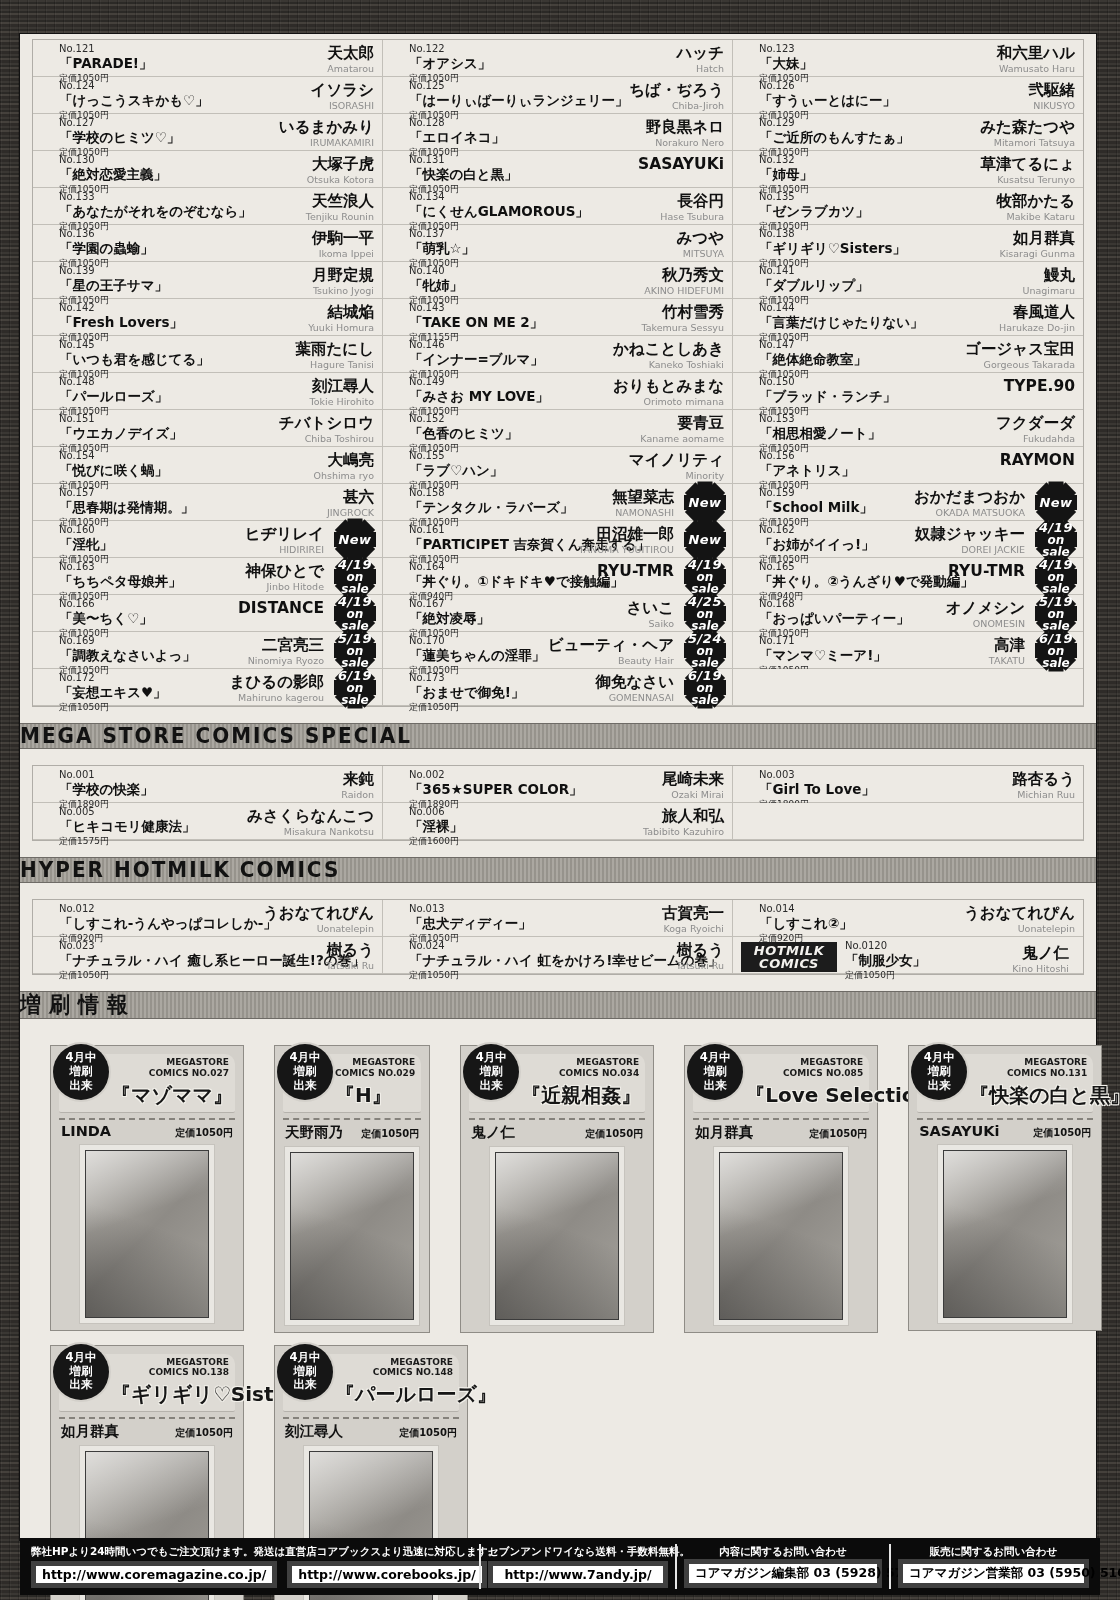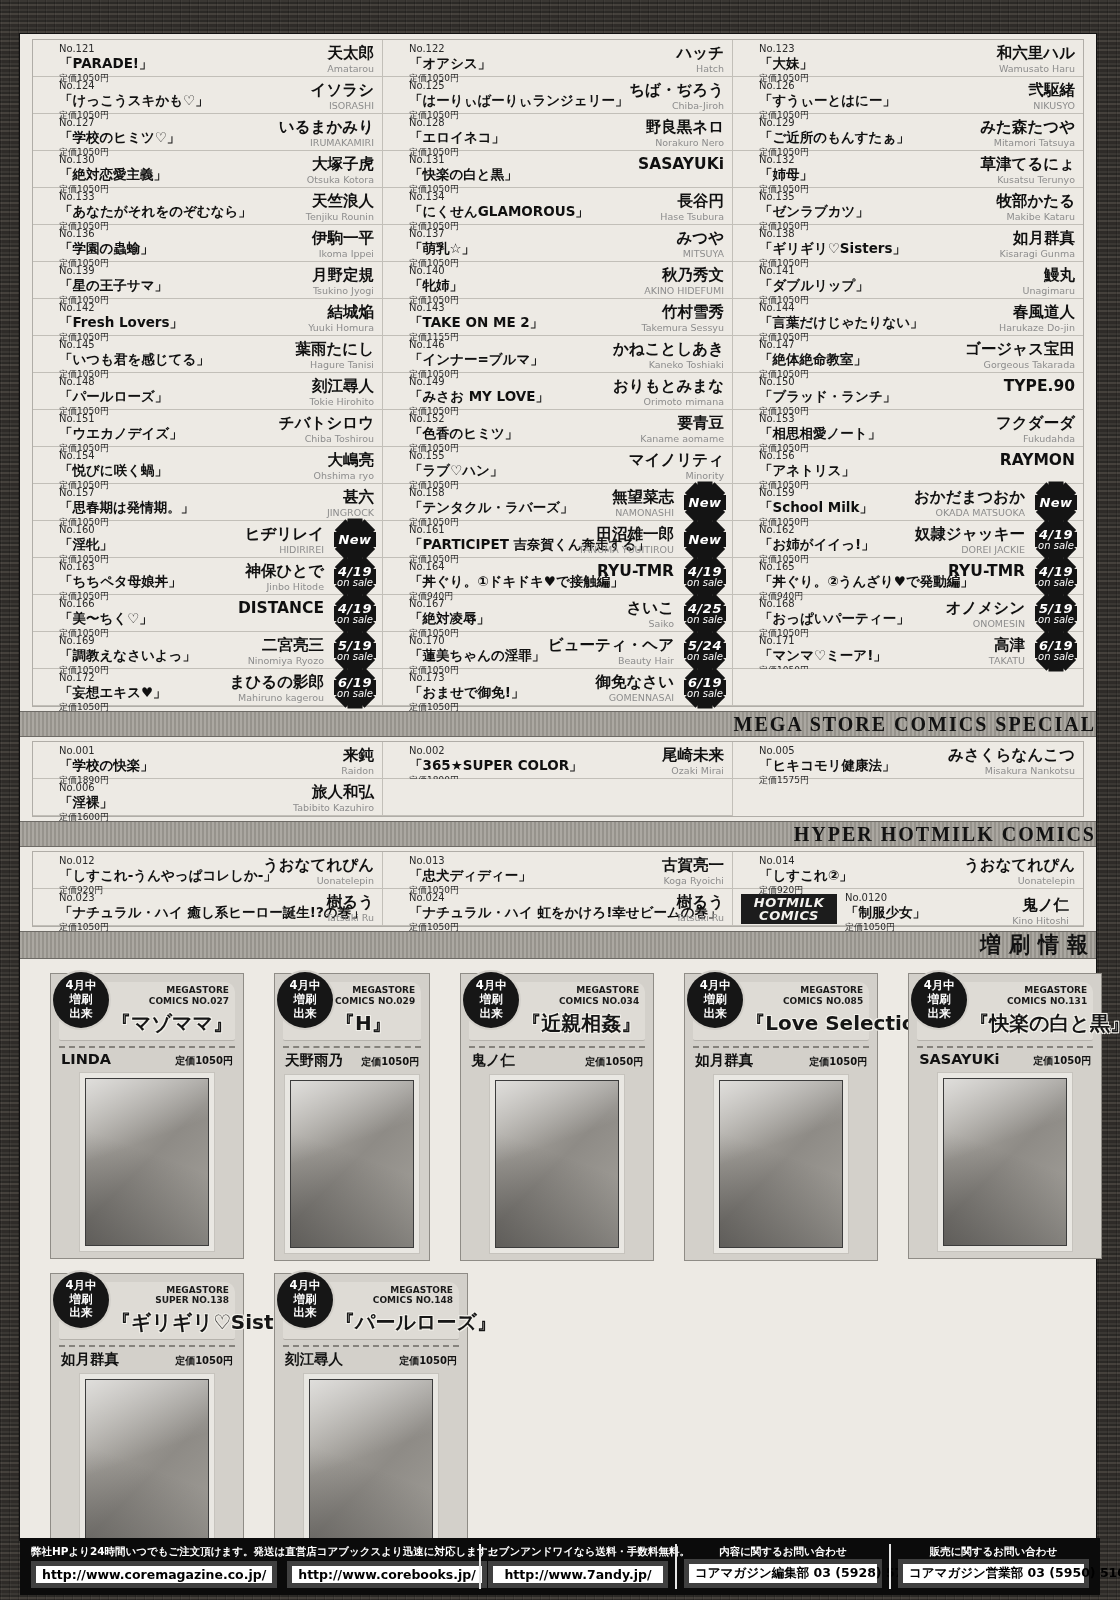--- a/index.html
+++ b/index.html
@@ -22,26 +22,26 @@
   .author{position:absolute;top:5px;right:8px;text-align:right;max-width:200px;}
   .cell.has-badge .author{right:58px;}
   .aname{font-size:15.5px;font-weight:bold;color:#101010;line-height:1.15;white-space:nowrap;}
   .romaji{font-size:9.5px;color:#8d8d8d;line-height:1.25;white-space:nowrap;}
   
   .burst{position:absolute;right:3px;top:1px;width:48px;height:35px;z-index:2;}
   .burst i{position:absolute;left:50%;top:50%;width:42px;height:15px;margin:-7.5px 0 0 -21px;background:#141414;display:block;}
   .burst i.s2{transform:rotate(45deg);} .burst i.s3{transform:rotate(90deg);} .burst i.s4{transform:rotate(135deg);}
   .burst b{position:absolute;inset:0;display:flex;flex-direction:column;align-items:center;justify-content:center;
     color:#fff;font-style:italic;font-weight:bold;font-size:13px;line-height:1;letter-spacing:.5px;}
-  .burst b small{font-size:10px;font-weight:normal;letter-spacing:0;text-align:center;}
+  .burst b small{font-size:12px;font-weight:bold;letter-spacing:0;text-align:center;}
   
-  .bar{height:24px;margin:4px -12px;display:flex;align-items:center;justify-content:flex-end;
+  .bar{height:24px;margin:16px -12px;display:flex;align-items:center;justify-content:flex-start;
     background:
      repeating-linear-gradient(90deg,rgba(255,255,255,.09) 0 2px,rgba(0,0,0,.08) 2px 4px),#a39f98;
-    border-top:1px solid #6e6b66;border-bottom:1px solid #6e6b66;font-family:Liberation Serif, serif;}
+    border-top:1px solid #6e6b66;border-bottom:1px solid #6e6b66;}
   .bar span{font-weight:900;font-size:20px;letter-spacing:2px;color:#121212;transform:scaleY(1.05);white-space:nowrap;}
   .bar.zouhan{height:26px;}
   .bar.zouhan span{font-size:21px;letter-spacing:8px;}
   
   .cell.with-logo{display:flex;gap:8px;padding-left:8px;}
   .hm-logo{width:96px;height:30px;margin-top:2px;background:#1c1c1c;color:#f4f2ee;display:flex;flex-direction:column;
     align-items:center;justify-content:center;font-weight:900;font-size:13px;line-height:1.0;font-style:italic;letter-spacing:.5px;}
   .mini{position:relative;flex:1;}
   
   .cards{display:flex;gap:30px;padding:10px 18px 2px;align-items:flex-start;}
@@ -725,20 +725,29 @@
         <div class="cell">
           <div class="no">No.002</div>
           <div class="title">「365★SUPER COLOR」</div>
           <div class="price">定価1890円</div>
           <div class="author">
             <div class="aname">尾崎未来</div>
             <div class="romaji">Ozaki Mirai</div>
           </div>
         </div>
         <div class="cell">
+          <div class="no">No.003</div>
+          <div class="title">「Girl To Love」</div>
+          <div class="price">定価1890円</div>
+          <div class="author">
+            <div class="aname">路杏るう</div>
+            <div class="romaji">Michian Ruu</div>
+          </div>
+        </div>
+        <div class="cell">
           <div class="no">No.005</div>
           <div class="title">「ヒキコモリ健康法」</div>
           <div class="price">定価1575円</div>
           <div class="author">
             <div class="aname">みさくらなんこつ</div>
             <div class="romaji">Misakura Nankotsu</div>
           </div>
         </div>
         <div class="cell">
           <div class="no">No.006</div>
@@ -926,21 +935,21 @@
     <div class="cards second" id="cards-2">
         <div class="card">
           <div class="cbadge">
             <div>4月中</div>
             <div>増刷</div>
             <div>出来</div>
           </div>
           <div class="card-head">
             <div class="card-series">
               <div>MEGASTORE</div>
-              <div>SUPER NO.138</div>
+              <div>COMICS NO.138</div>
             </div>
             <div class="card-title">『ギリギリ♡Sisters』</div>
           </div>
           <div class="card-sep"></div>
           <div class="card-meta">
             <div class="card-author">如月群真</div>
             <div class="card-price">定価1050円</div>
           </div>
           <div class="cover"></div>
         </div>

